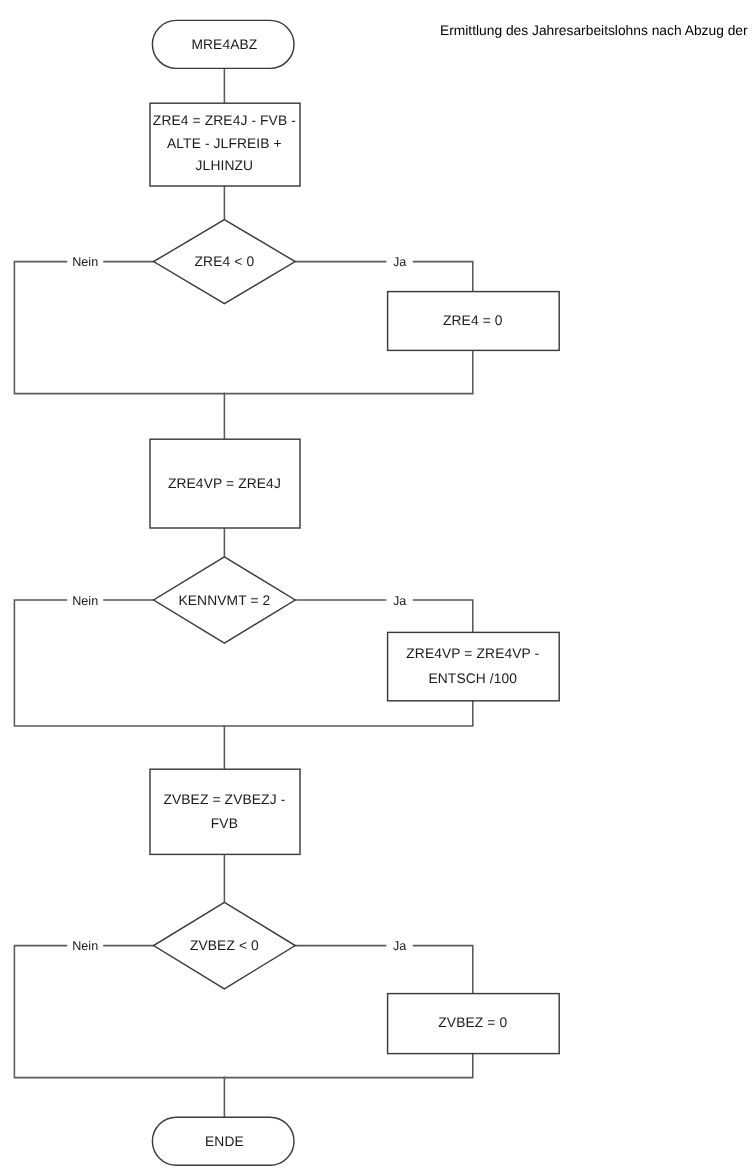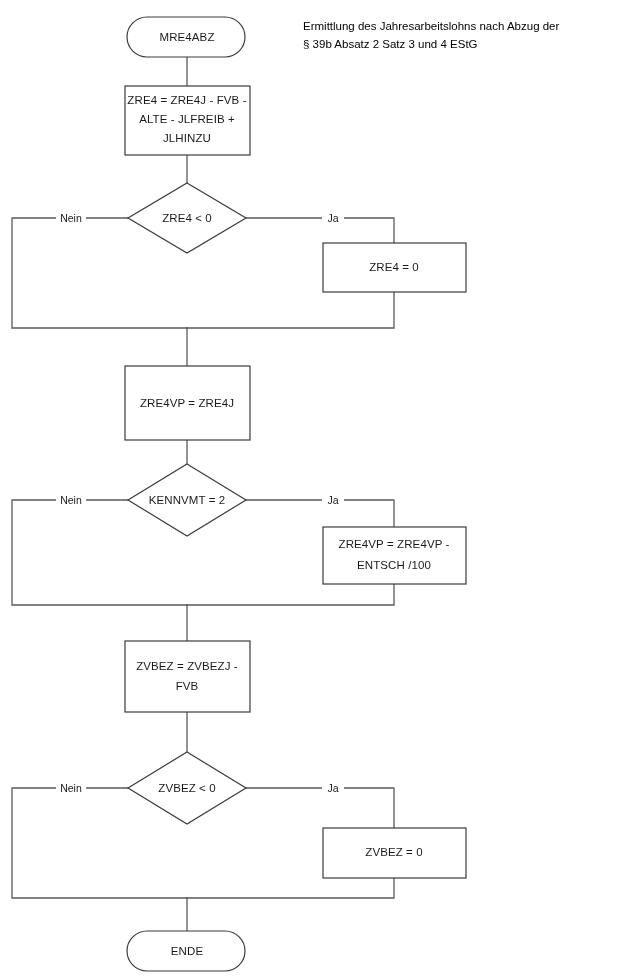--- a/index.html
+++ b/index.html
@@ -53,20 +53,21 @@
   }
   .edge-label-bg {
     fill: #ffffff;
     stroke: none;
   }
   .annotation-text {
     font-family: "Liberation Sans", sans-serif;
     font-size: 11.5px;
     fill: #1a1a1a;
     line-height: 1.55;
+    text-align: right;
   }
   .annotation-box {
     position: absolute;
     left: 303px;
     top: 18px;
     width: 320px;
   }
   .annotation-line {
     display: block;
     white-space: pre;
@@ -194,16 +195,15 @@
     </g>
     <g>
       <rect class="edge-label-bg" x="322" y="781" width="22" height="15"></rect>
       <text class="edge-label" x="333" y="789">Ja</text>
     </g>
 
   </svg>
 
   <div class="annotation-box">
     <span class="annotation-text annotation-line">Ermittlung des Jahresarbeitslohns nach Abzug der</span>
-    <span class="annotation-text annotation-line">§ 39b Absatz 2 Satz 3 und 4 EStG</span>
   </div>
 
 </div>
 
 </body></html>

